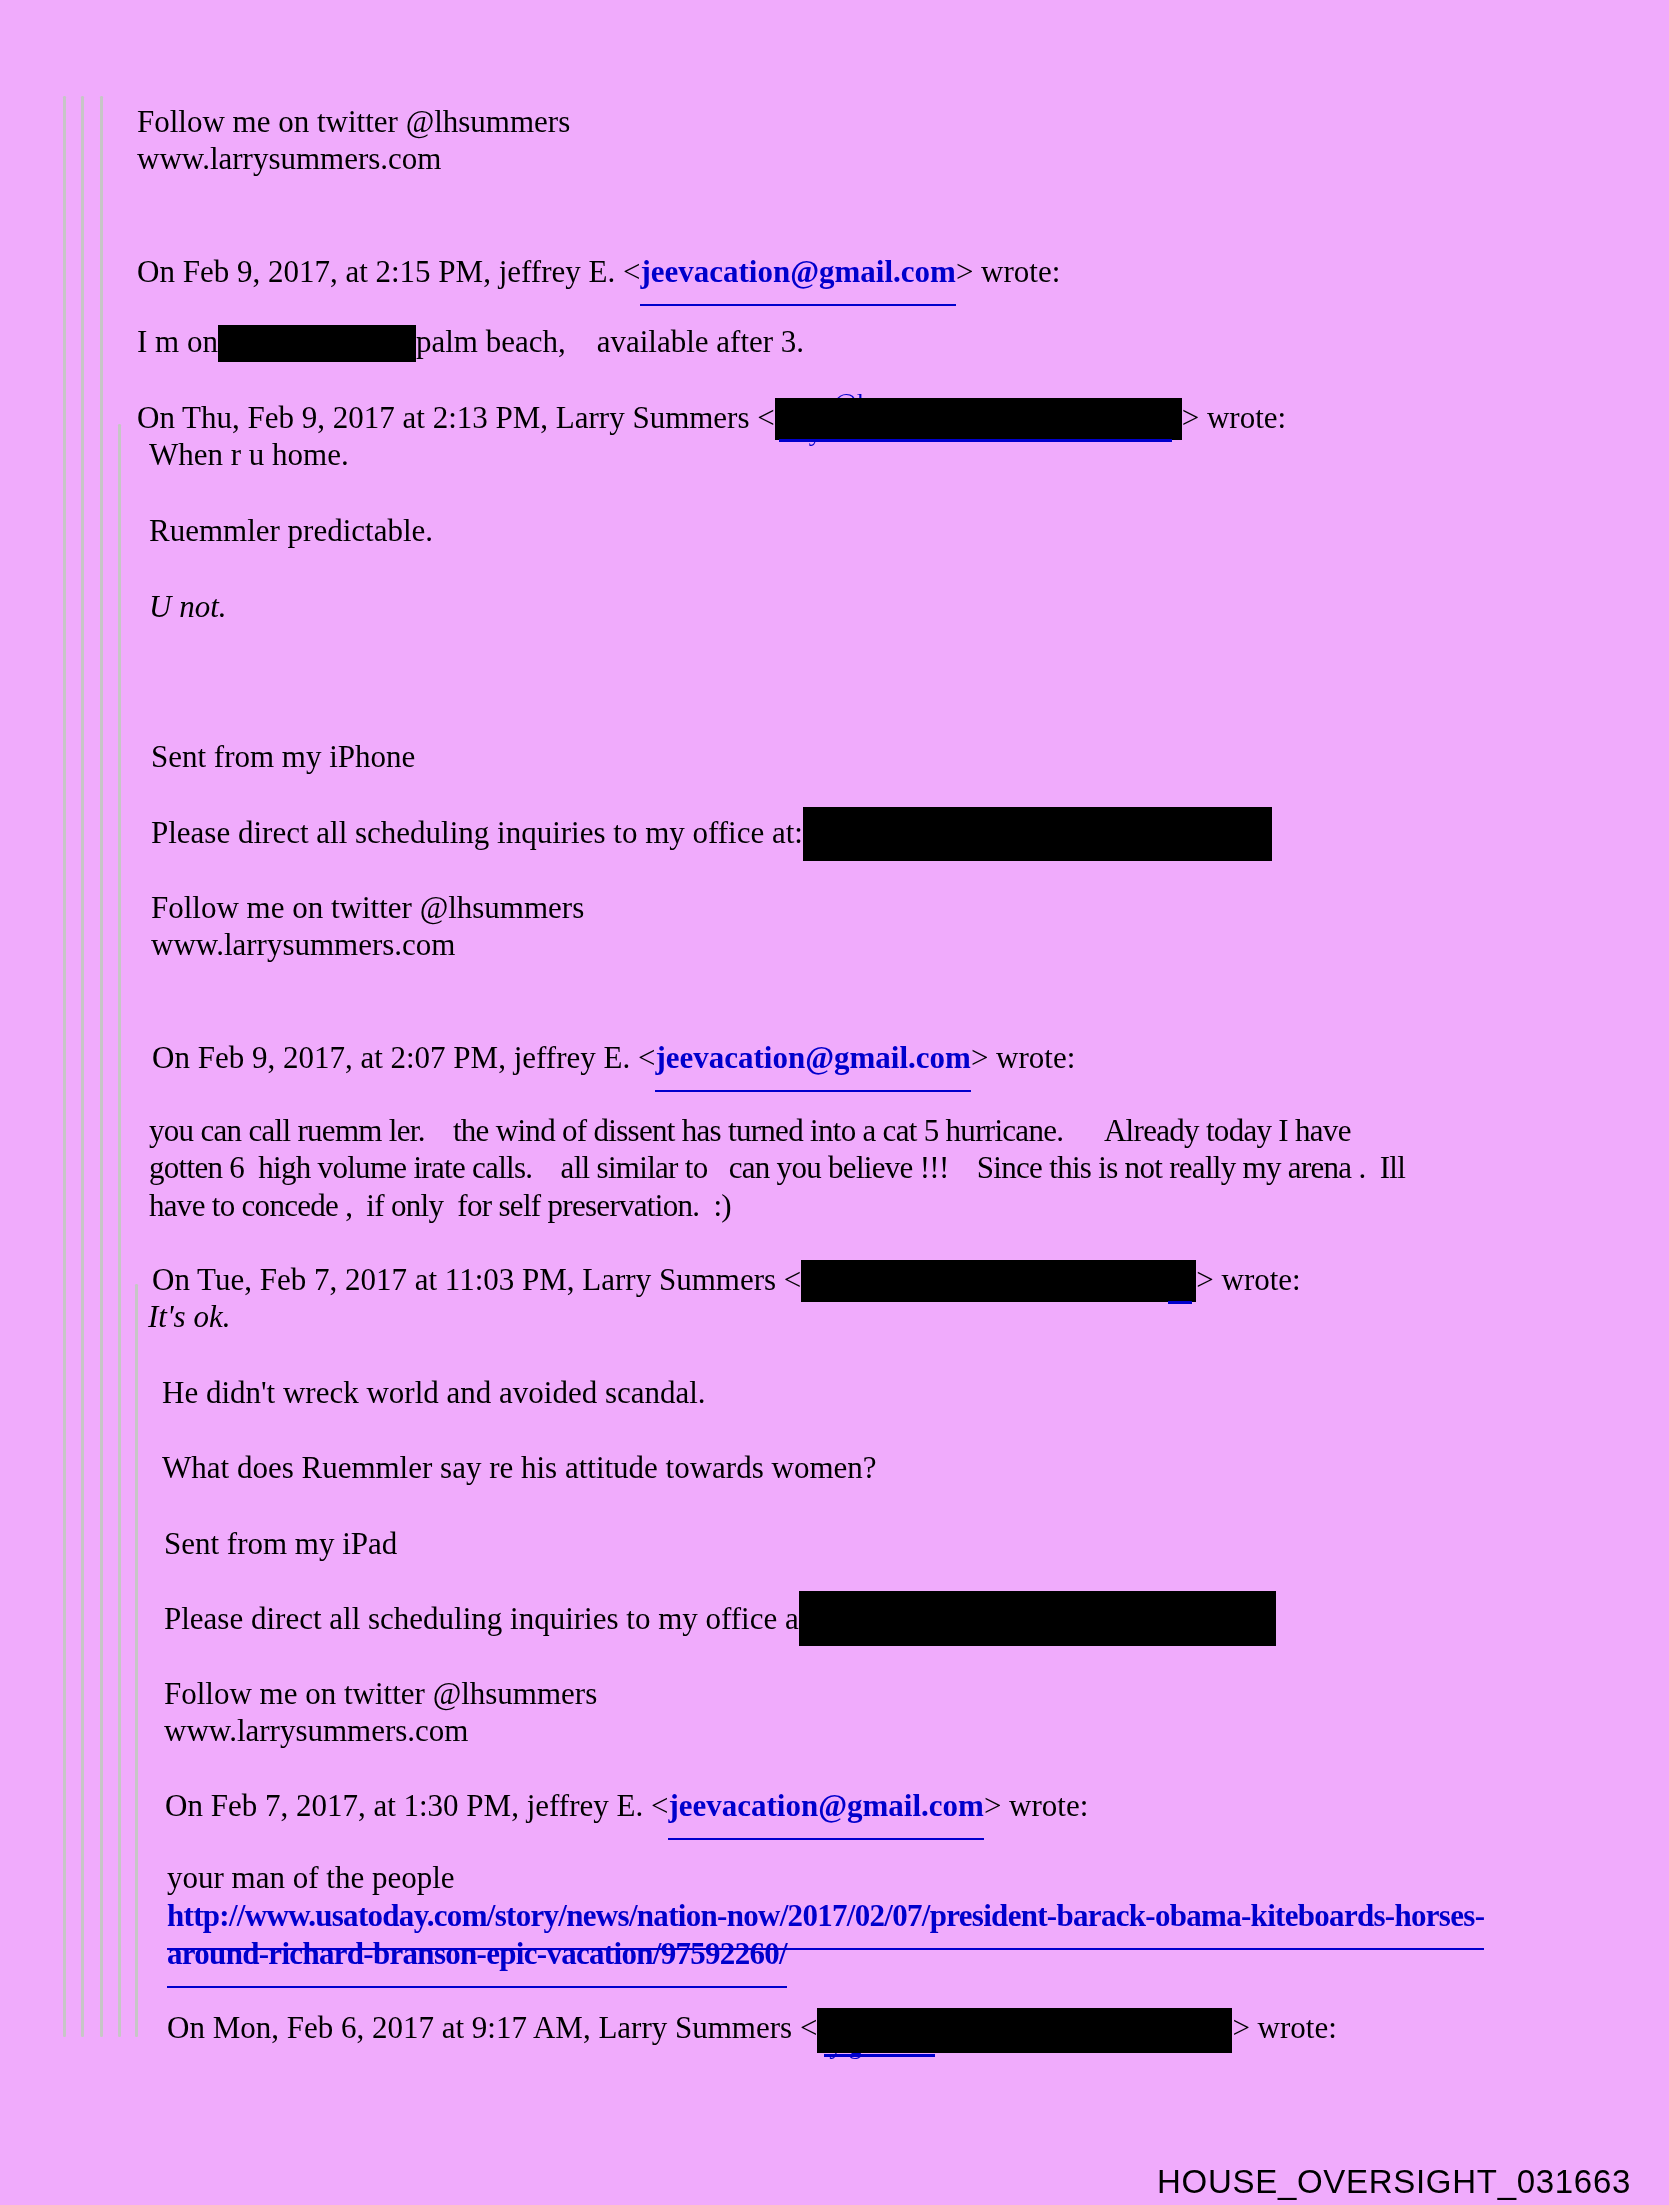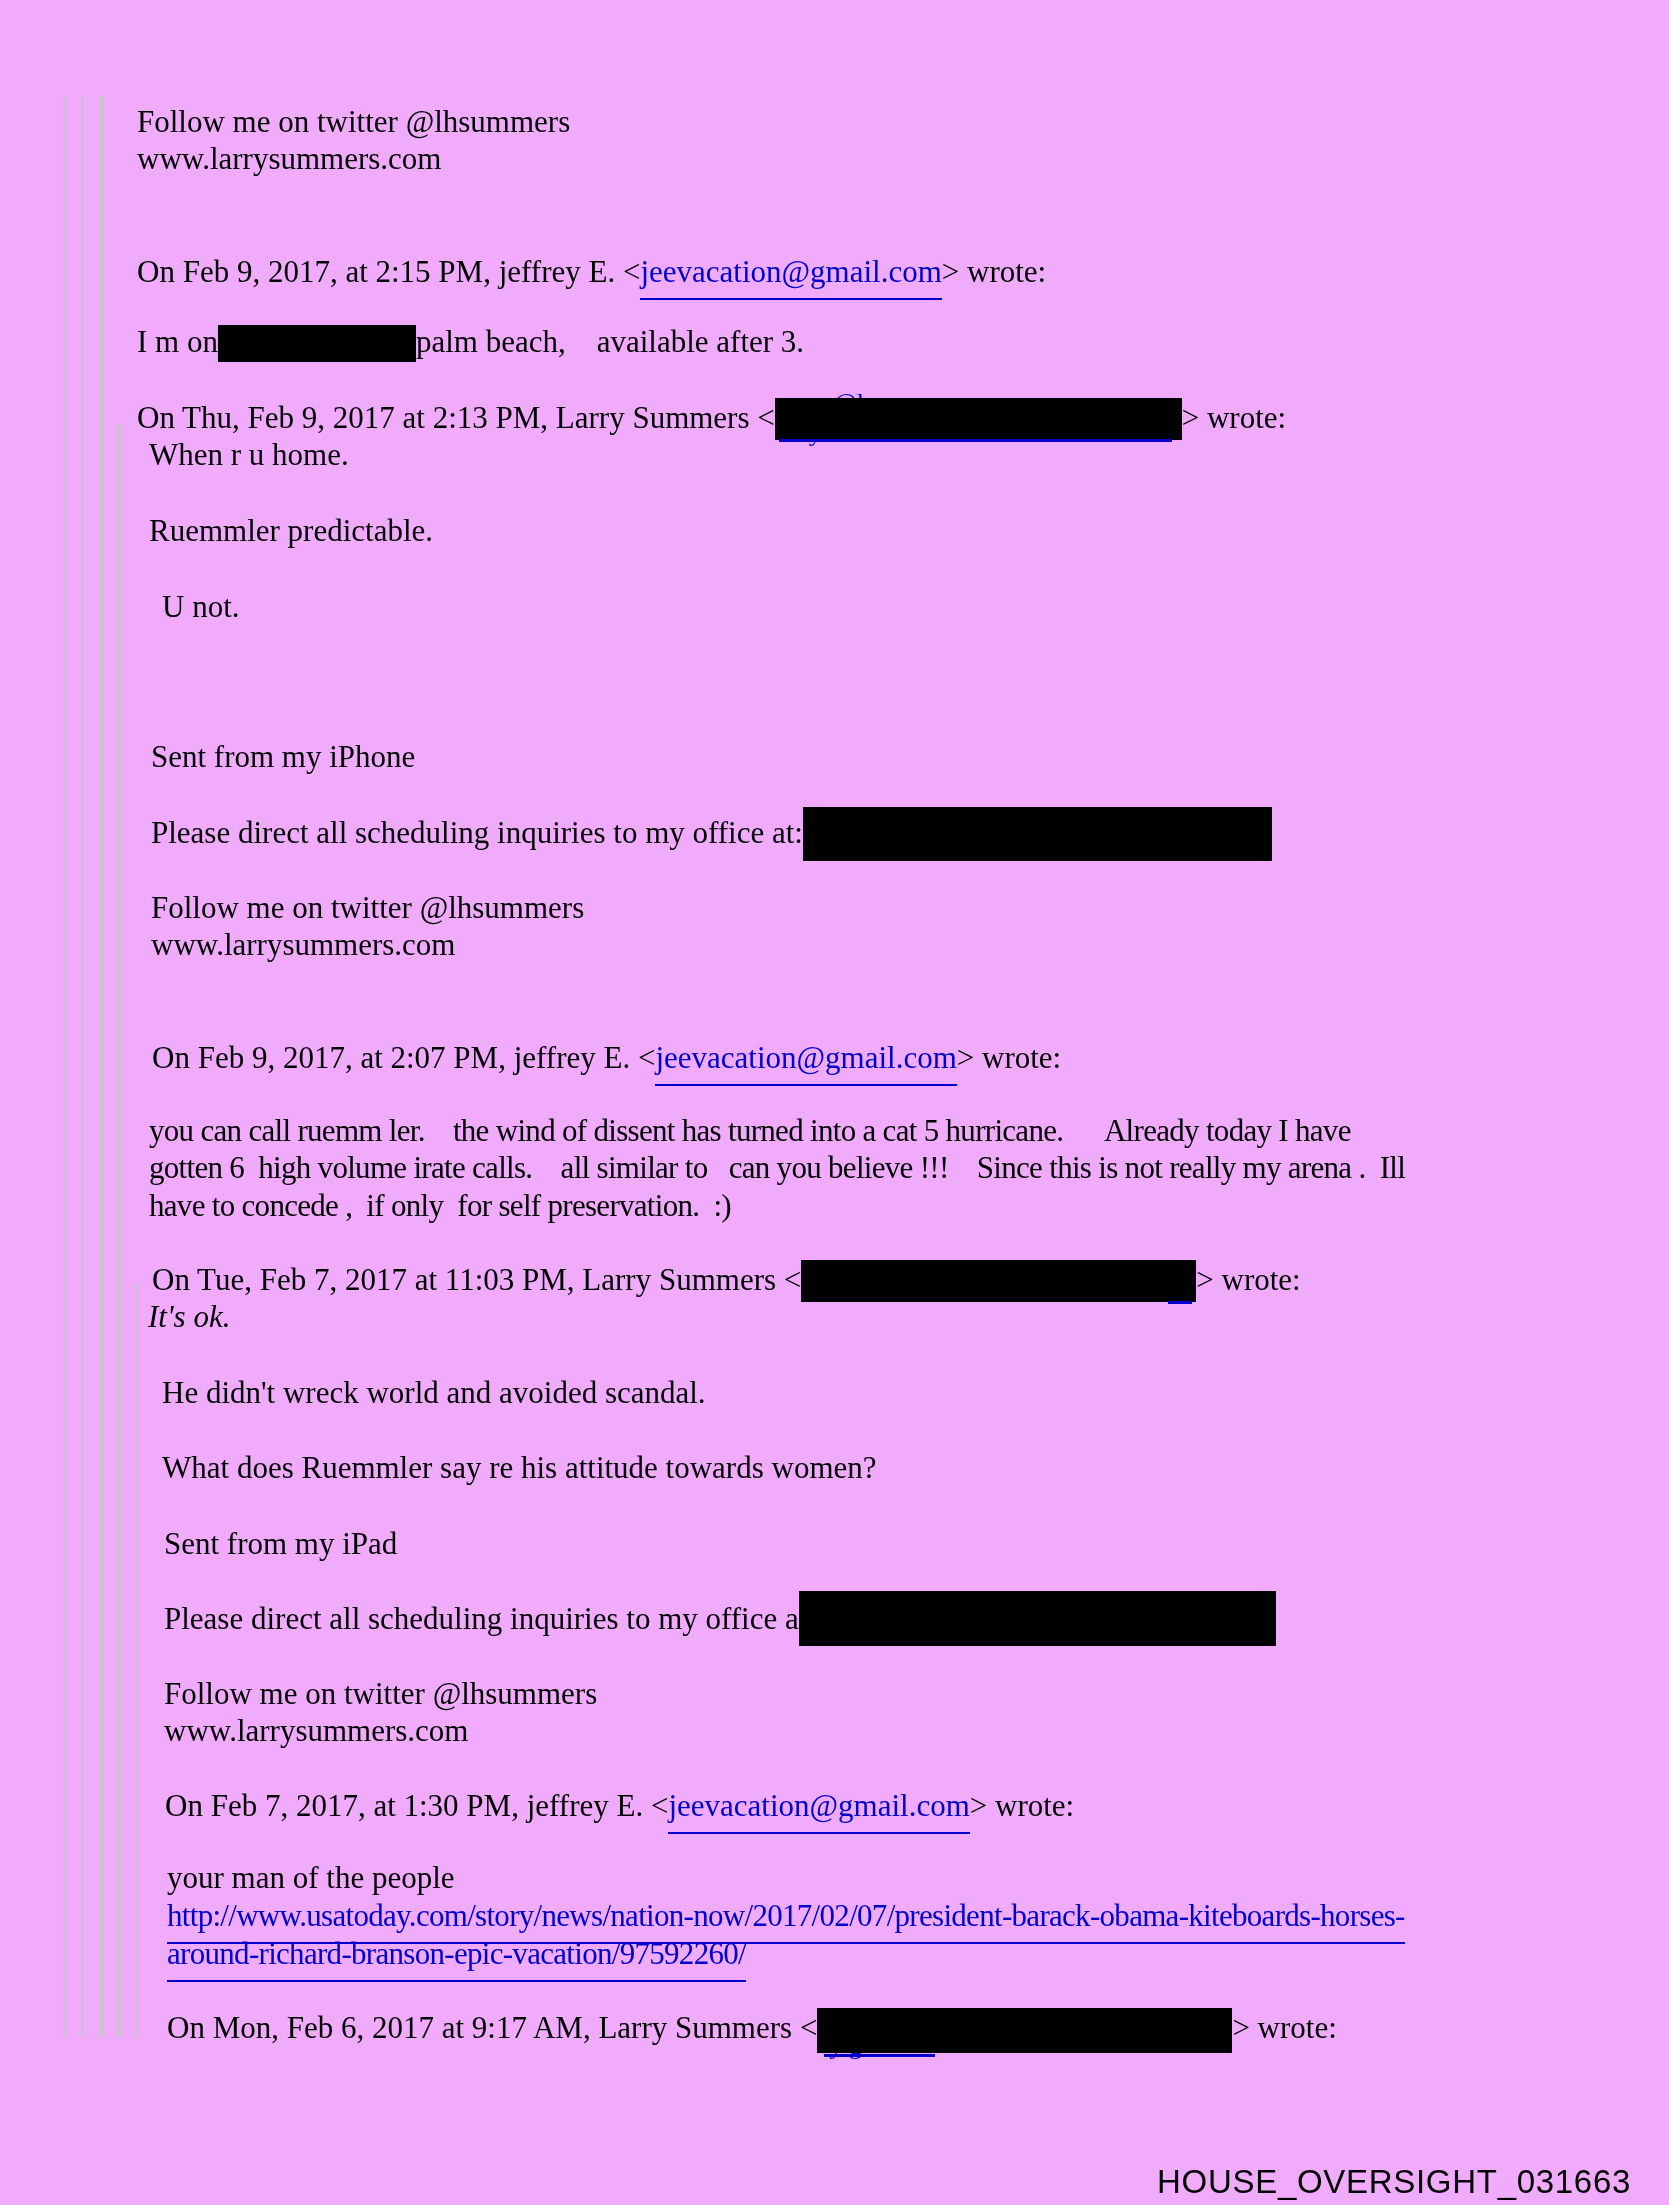--- a/index.html
+++ b/index.html
@@ -26,22 +26,23 @@
   }
   .quote-bar {
     position: absolute;
     width: 2.6px;
     border-radius: 1.3px;
   }
   a.doc-link {
     color: #0000cc;
     text-decoration: none;
     border-bottom: 2.6px solid #0000cc;
-    padding-bottom: 9px;
+    padding-bottom: 15px;
     cursor: pointer;
+    font-weight: bold;
   }
   .redaction-anchor {
     position: relative;
     display: inline-block;
     height: 22px;
     vertical-align: baseline;
   }
   .redaction-rect {
     position: absolute;
     left: 0;
@@ -77,21 +78,21 @@
     <div class="quote-bar" style="left: 100px; top: 96px; height: 1941px; background: rgb(198, 198, 198);"></div>
     <div class="quote-bar" style="left: 118px; top: 424px; height: 1613px; background: rgb(198, 198, 198);"></div>
     <div class="quote-bar" style="left: 135px; top: 1284px; height: 753px; background: rgb(198, 198, 198);"></div>
     <div class="line" style="top: 103px; left: 137px;"><span>Follow me on twitter @lhsummers</span></div>
     <div class="line" style="top: 140px; left: 137px;"><span>www.larrysummers.com</span></div>
     <div class="line" style="top: 253px; left: 137px;"><span>On Feb 9, 2017, at 2:15 PM, jeffrey E. &lt;</span><a class="doc-link" href="#" style="color: rgb(0, 0, 204); border-bottom-color: rgb(0, 0, 204);">jeevacation@gmail.com</a><span>&gt; wrote:</span></div>
     <div class="line" style="top: 323px; left: 137px;"><span>I m on</span><span class="redaction-anchor" style="width: 198px;"><span class="redaction-rect" style="top: -5.2px; height: 37px; background: rgb(0, 0, 0);"></span></span><span>palm beach,    available after 3.</span></div>
     <div class="line" style="top: 399px; left: 137px;"><span>On Thu, Feb 9, 2017 at 2:13 PM, Larry Summers &lt;</span><span class="redaction-anchor" style="width: 407px;"><span class="redaction-rect" style="top: -7.9px; height: 42px; background: rgb(0, 0, 0);"></span><span class="peek above" style="left: 58px; width: 46px; top: -16.4px; color: rgb(0, 0, 204);"><span class="pk-inner">@l</span></span><span class="peek below" style="left: 34px; width: 39px; top: 34px; color: rgb(0, 0, 204);"><span class="pk-inner">y</span></span><span class="blue-underline" style="left: 3.9px; width: 393px; top: 33px; background: rgb(0, 0, 204);"></span></span><span>&gt; wrote:</span></div>
     <div class="line" style="top: 436px; left: 149px;"><span>When r u home.</span></div>
     <div class="line" style="top: 512px; left: 149px;"><span>Ruemmler predictable.</span></div>
-    <div class="line" style="top: 588px; left: 162px;"><span>U not.</span></div>
+    <div class="line" style="top: 588px; left: 149px; font-style: italic;"><span>U not.</span></div>
     <div class="line" style="top: 738px; left: 151px;"><span>Sent from my iPhone</span></div>
     <div class="line" style="top: 814px; left: 151px;"><span>Please direct all scheduling inquiries to my office at:</span><span class="redaction-anchor" style="width: 469px;"><span class="redaction-rect" style="top: -14.4px; height: 54px; background: rgb(0, 0, 0);"></span></span></div>
     <div class="line" style="top: 889px; left: 151px;"><span>Follow me on twitter @lhsummers</span></div>
     <div class="line" style="top: 926px; left: 151px;"><span>www.larrysummers.com</span></div>
     <div class="line" style="top: 1039px; left: 152px;"><span>On Feb 9, 2017, at 2:07 PM, jeffrey E. &lt;</span><a class="doc-link" href="#" style="color: rgb(0, 0, 204); border-bottom-color: rgb(0, 0, 204);">jeevacation@gmail.com</a><span>&gt; wrote:</span></div>
     <div class="line tight" style="top: 1112px; left: 149px;"><span>you can call ruemm ler.    the wind of dissent has turned into a cat 5 hurricane.      Already today I have</span></div>
     <div class="line tight" style="top: 1149px; left: 149px;"><span>gotten 6  high volume irate calls.    all similar to   can you believe !!!    Since this is not really my arena .  Ill</span></div>
     <div class="line tight" style="top: 1187px; left: 149px;"><span>have to concede ,  if only  for self preservation.  :)</span></div>
     <div class="line" style="top: 1261px; left: 152px;"><span>On Tue, Feb 7, 2017 at 11:03 PM, Larry Summers &lt;</span><span class="redaction-anchor" style="width: 395px;"><span class="redaction-rect" style="top: -7.9px; height: 42px; background: rgb(0, 0, 0);"></span><span class="blue-underline" style="left: 367px; width: 23.6px; top: 33px; background: rgb(0, 0, 204);"></span></span><span>&gt; wrote:</span></div>
     <div class="line" style="top: 1298px; left: 148px; font-style: italic;"><span>It's ok.</span></div>

